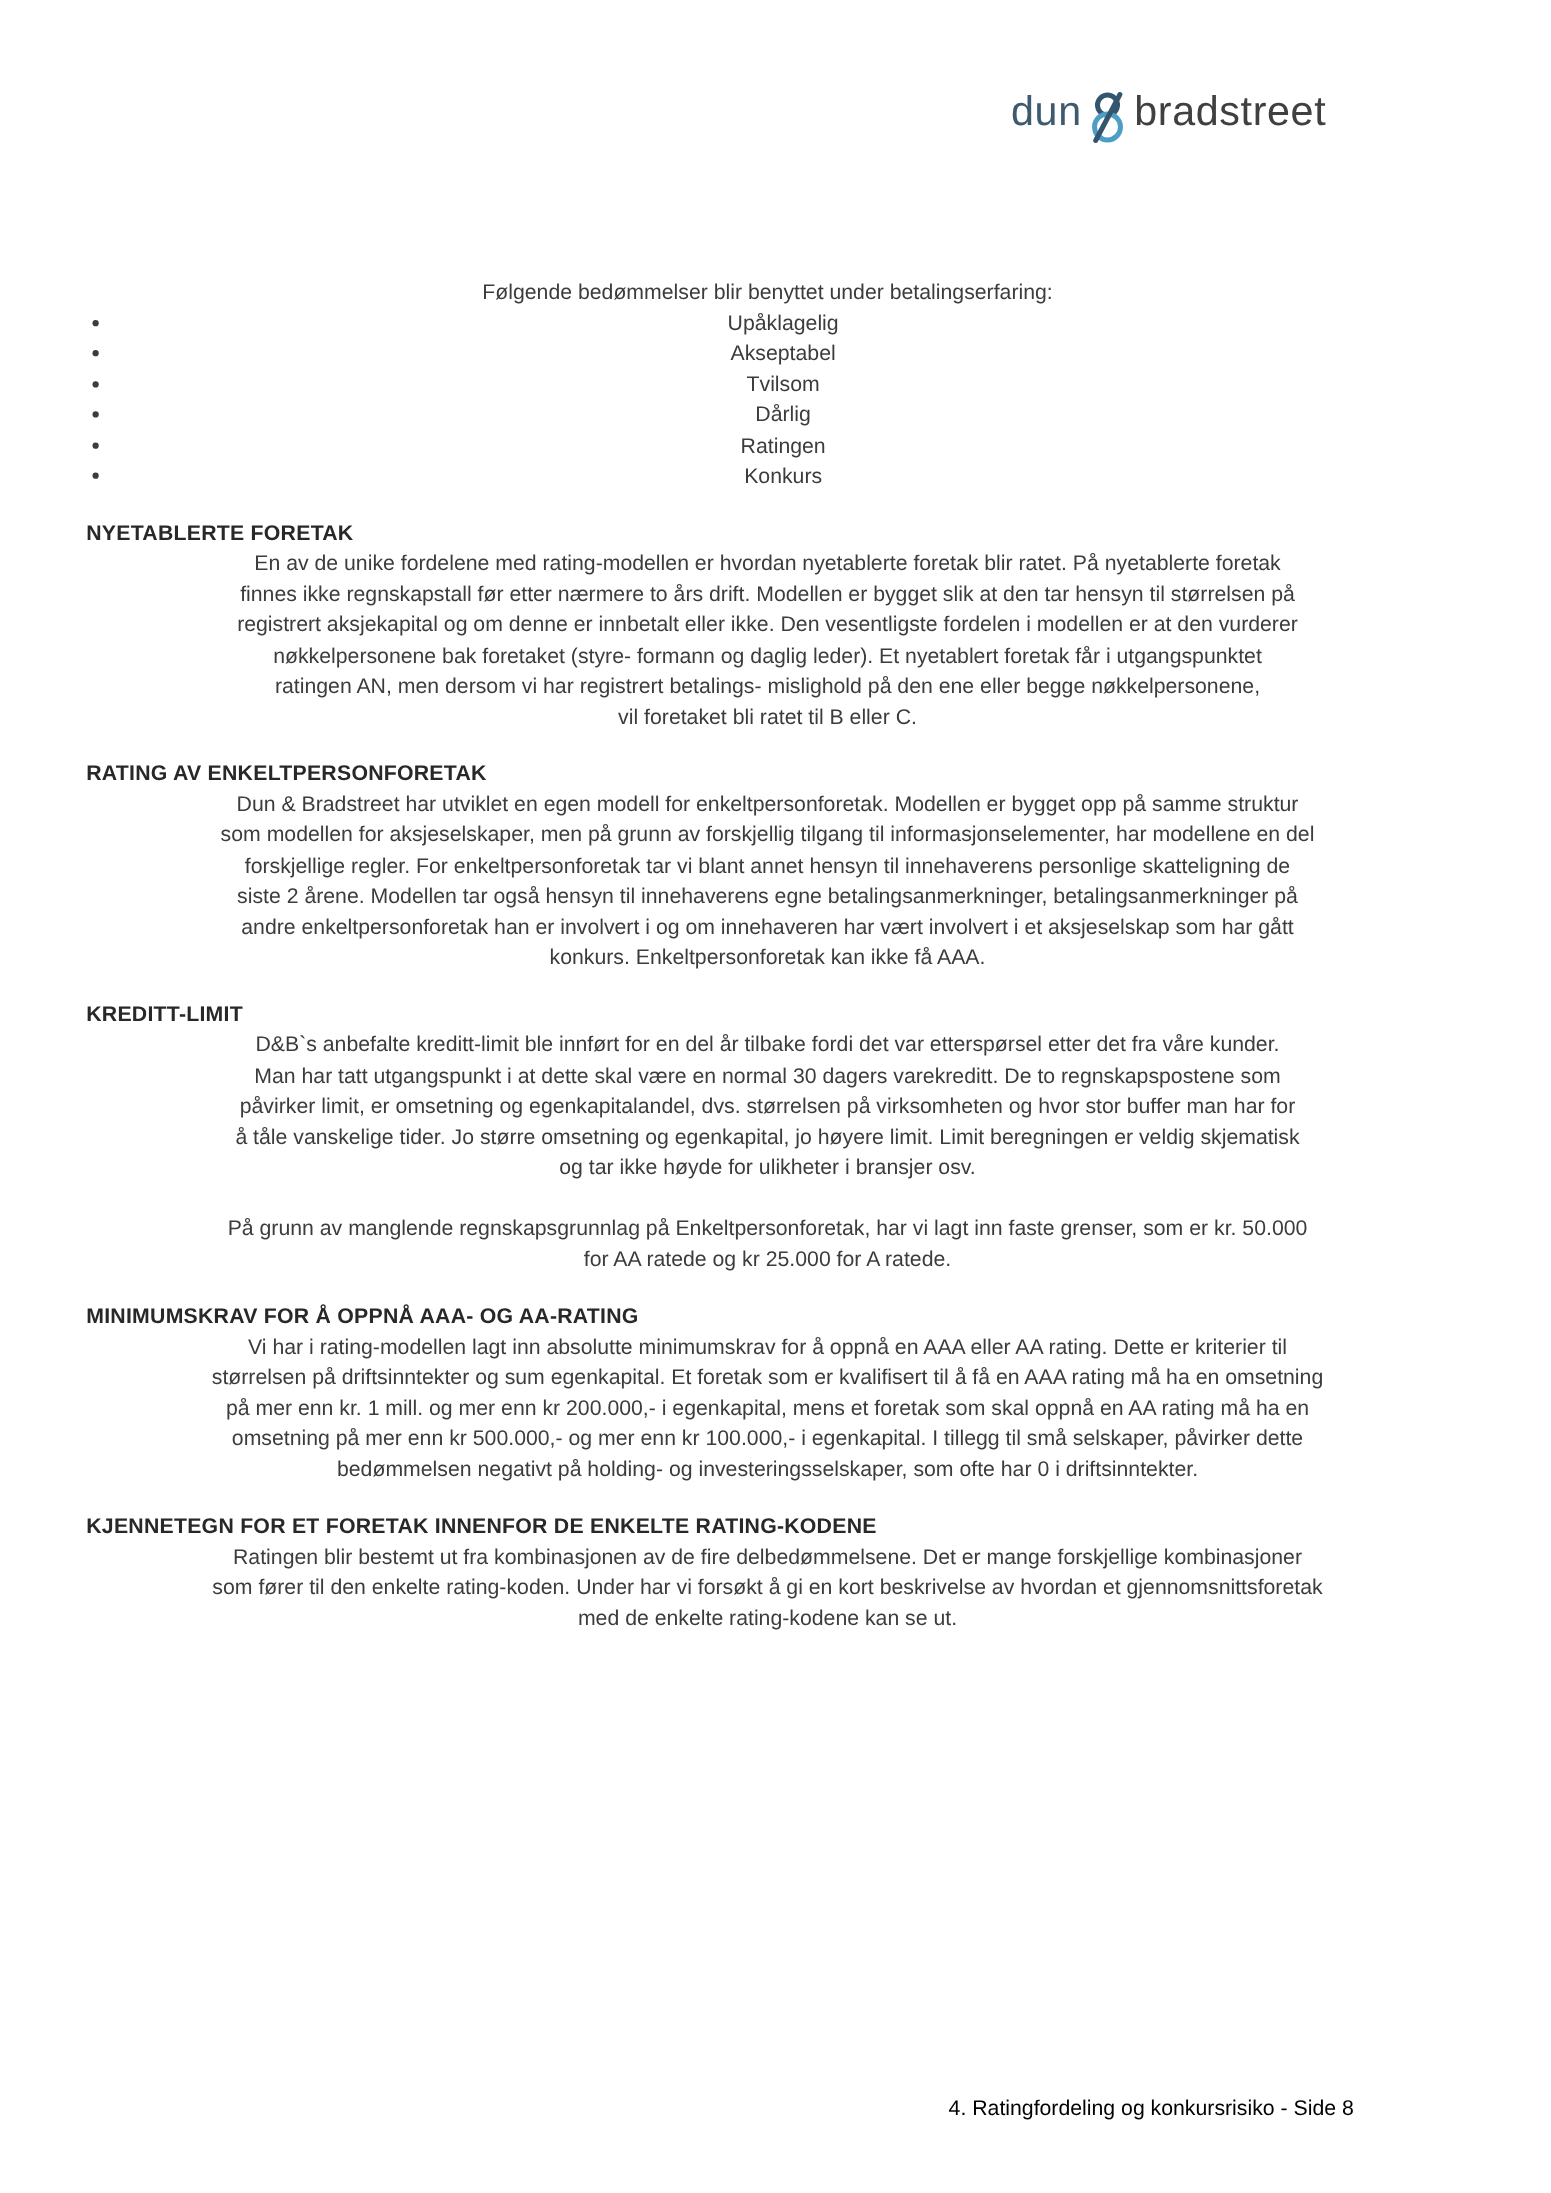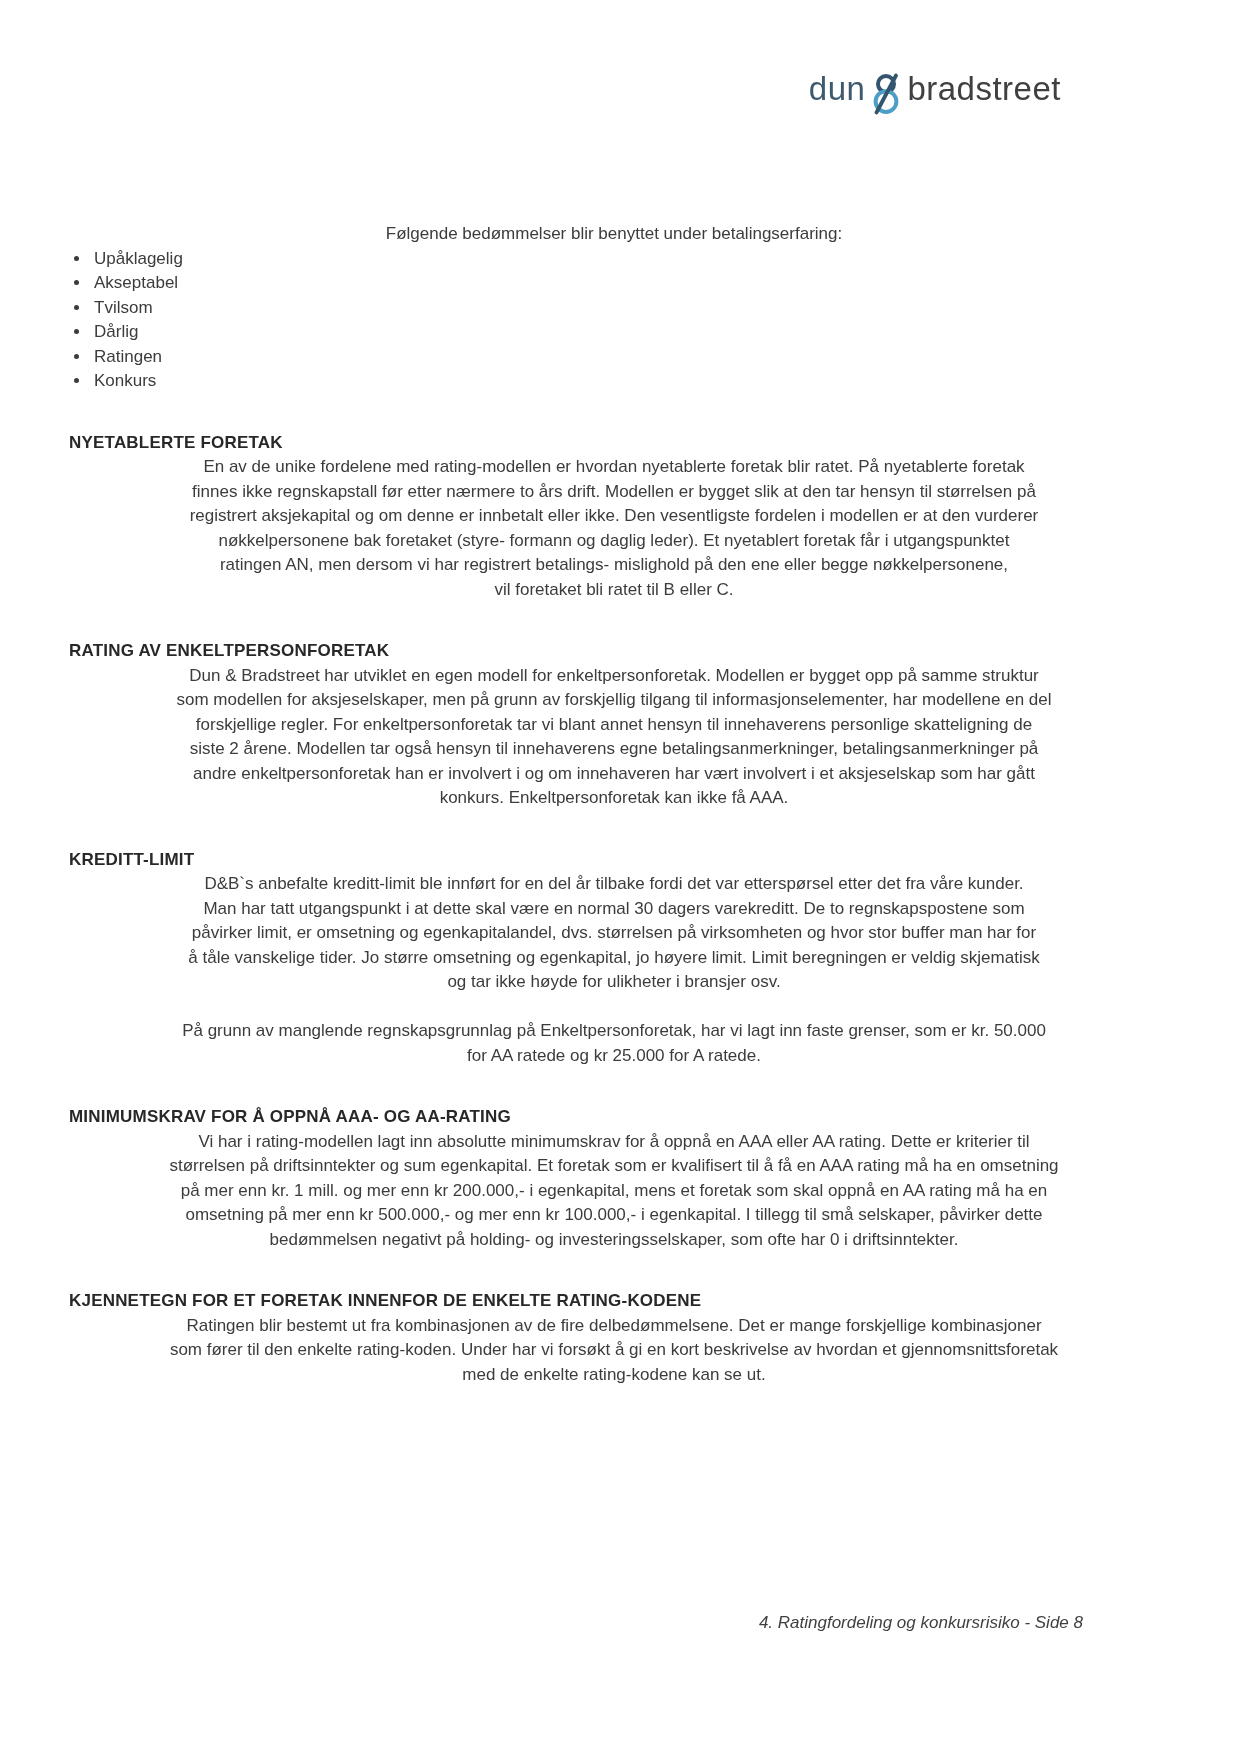--- a/index.html
+++ b/index.html
@@ -50,41 +50,40 @@
   .para, .lead {
     margin: 0;
     white-space: pre-line;
     text-align: center;
   }
   ul.blist {
     margin: 0;
     padding-left: 22px;
     list-style: disc outside;
   }
-  ul.blist li { padding-left: 3px; }
+  ul.blist li { padding-left: 3px; text-align: center; }
 
-  .section { margin-top: 37px; }
+  .section { margin-top: 21px; }
   .shead {
     margin: 0;
     font-size: 17px;
     font-weight: bold;
     color: #282828;
     letter-spacing: 0.2px;
   }
   .gap-top { margin-top: 24.5px; }
 
   
   .footer {
     position: absolute;
-    top: 1613px;
+    top: 1677px;
     right: 158px;
     font-size: 17px;
-    color: #404040;
+    color: #000000;
     white-space: nowrap;
-    font-style: italic;
   }
 </style>
 </head>
 <body>
 
 <div class="logo">
   <span class="dun">dun</span>
   <svg class="amp" viewBox="0 0 36 46" aria-hidden="true">
     <circle cx="18" cy="12.5" r="8.5" fill="none" stroke-width="4.2" stroke="#33566e"></circle>
     <circle cx="18" cy="31" r="11" fill="none" stroke-width="4.2" stroke="#4d9ec6"></circle>

